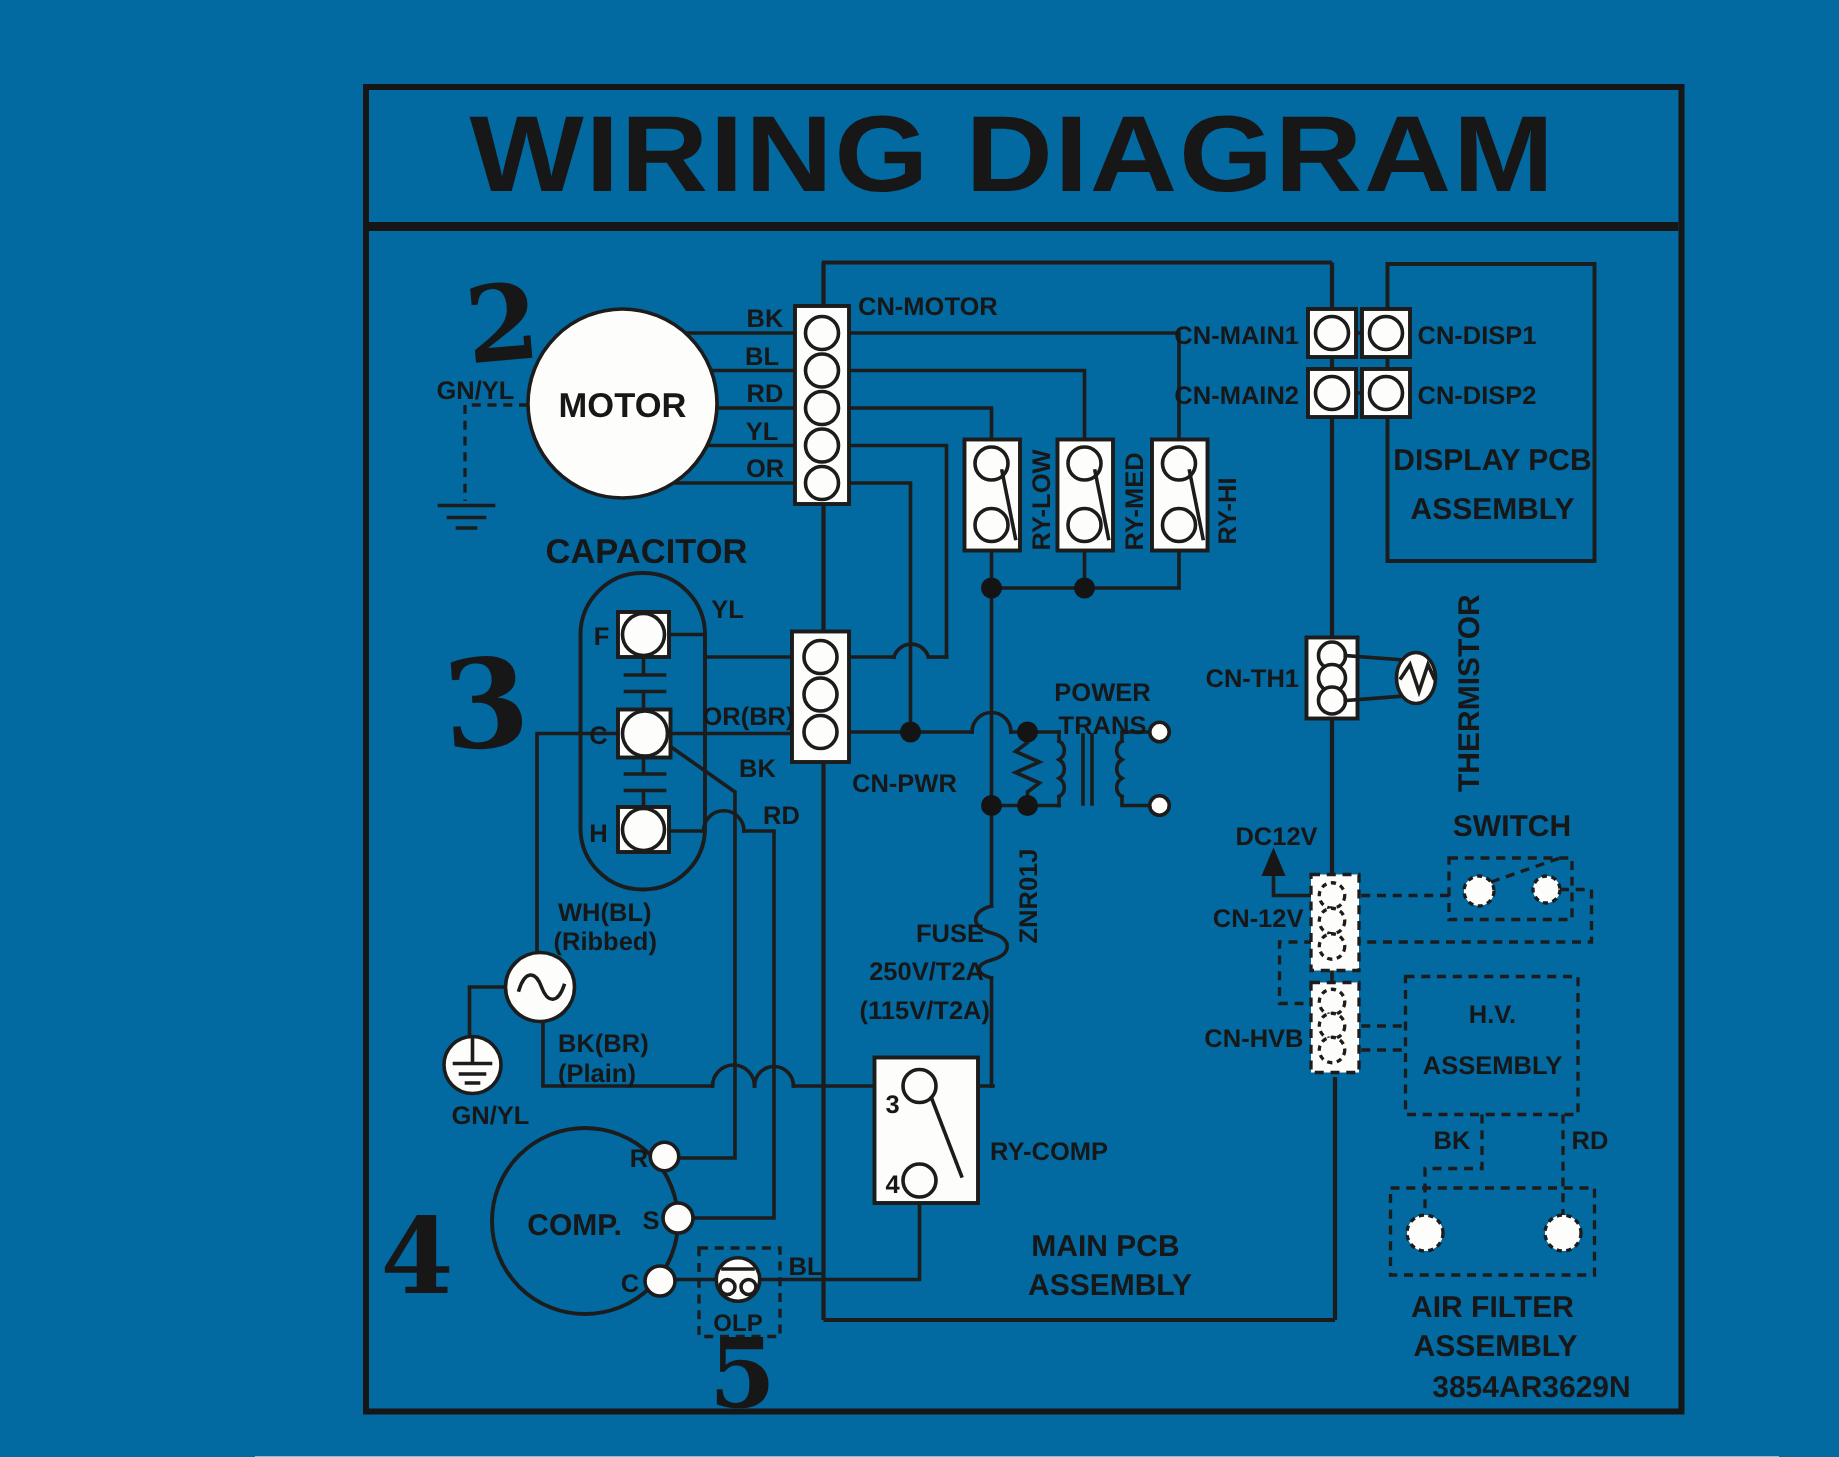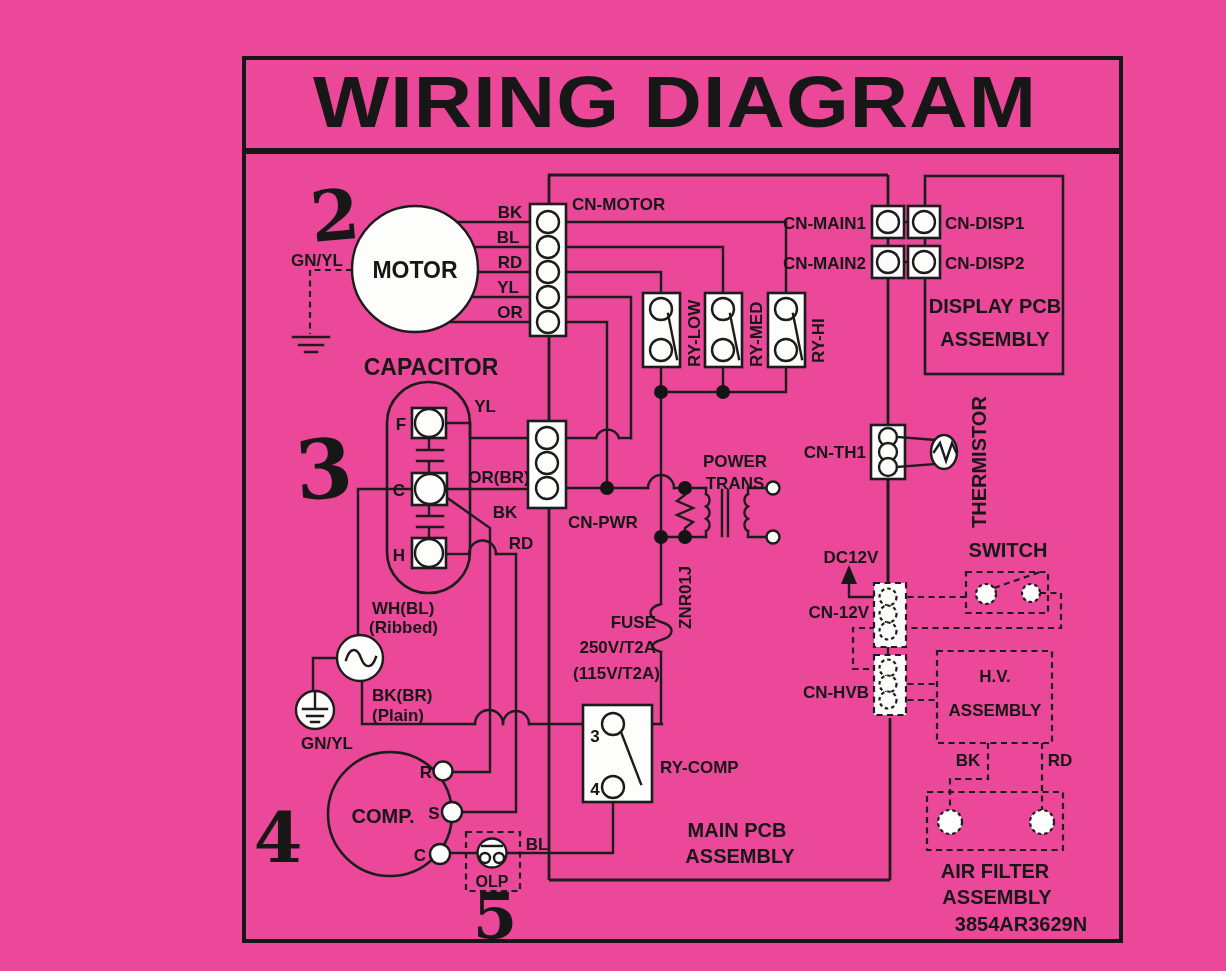--- a/index.html
+++ b/index.html
@@ -1,16 +1,16 @@
 <!DOCTYPE html>
 <html><head>
 <meta charset="utf-8">
 <style>
   html,body{margin:0;padding:0;background:#ffffff;}
-  .page{width:1226px;height:971px;position:relative;background:#ec4899;overflow:hidden;}
+  .page{width:1226px;height:971px;position:relative;background:#0369a1;overflow:hidden;}
   svg{display:block;}
   svg text{font-family:"Liberation Sans", sans-serif;fill:#171717;}
   .w{stroke:#1c1c1c;stroke-width:2.4;fill:none;stroke-linecap:square;}
   .w3{stroke:#1c1c1c;stroke-width:2.8;fill:none;}
   .wd{stroke:#1c1c1c;stroke-width:2.2;fill:none;stroke-dasharray:6 4.5;stroke-linecap:butt;}
   .box{stroke:#1c1c1c;stroke-width:2.6;fill:#fdfdfc;}
   .boxn{stroke:#1c1c1c;stroke-width:2.6;fill:none;}
   .boxd{stroke:#1c1c1c;stroke-width:2.2;fill:#fdfdfc;stroke-dasharray:6 4.5;}
   .boxdn{stroke:#1c1c1c;stroke-width:2.2;fill:none;stroke-dasharray:6 4.5;}
   .cc{stroke:#1c1c1c;stroke-width:2.4;fill:#fdfdfc;}

